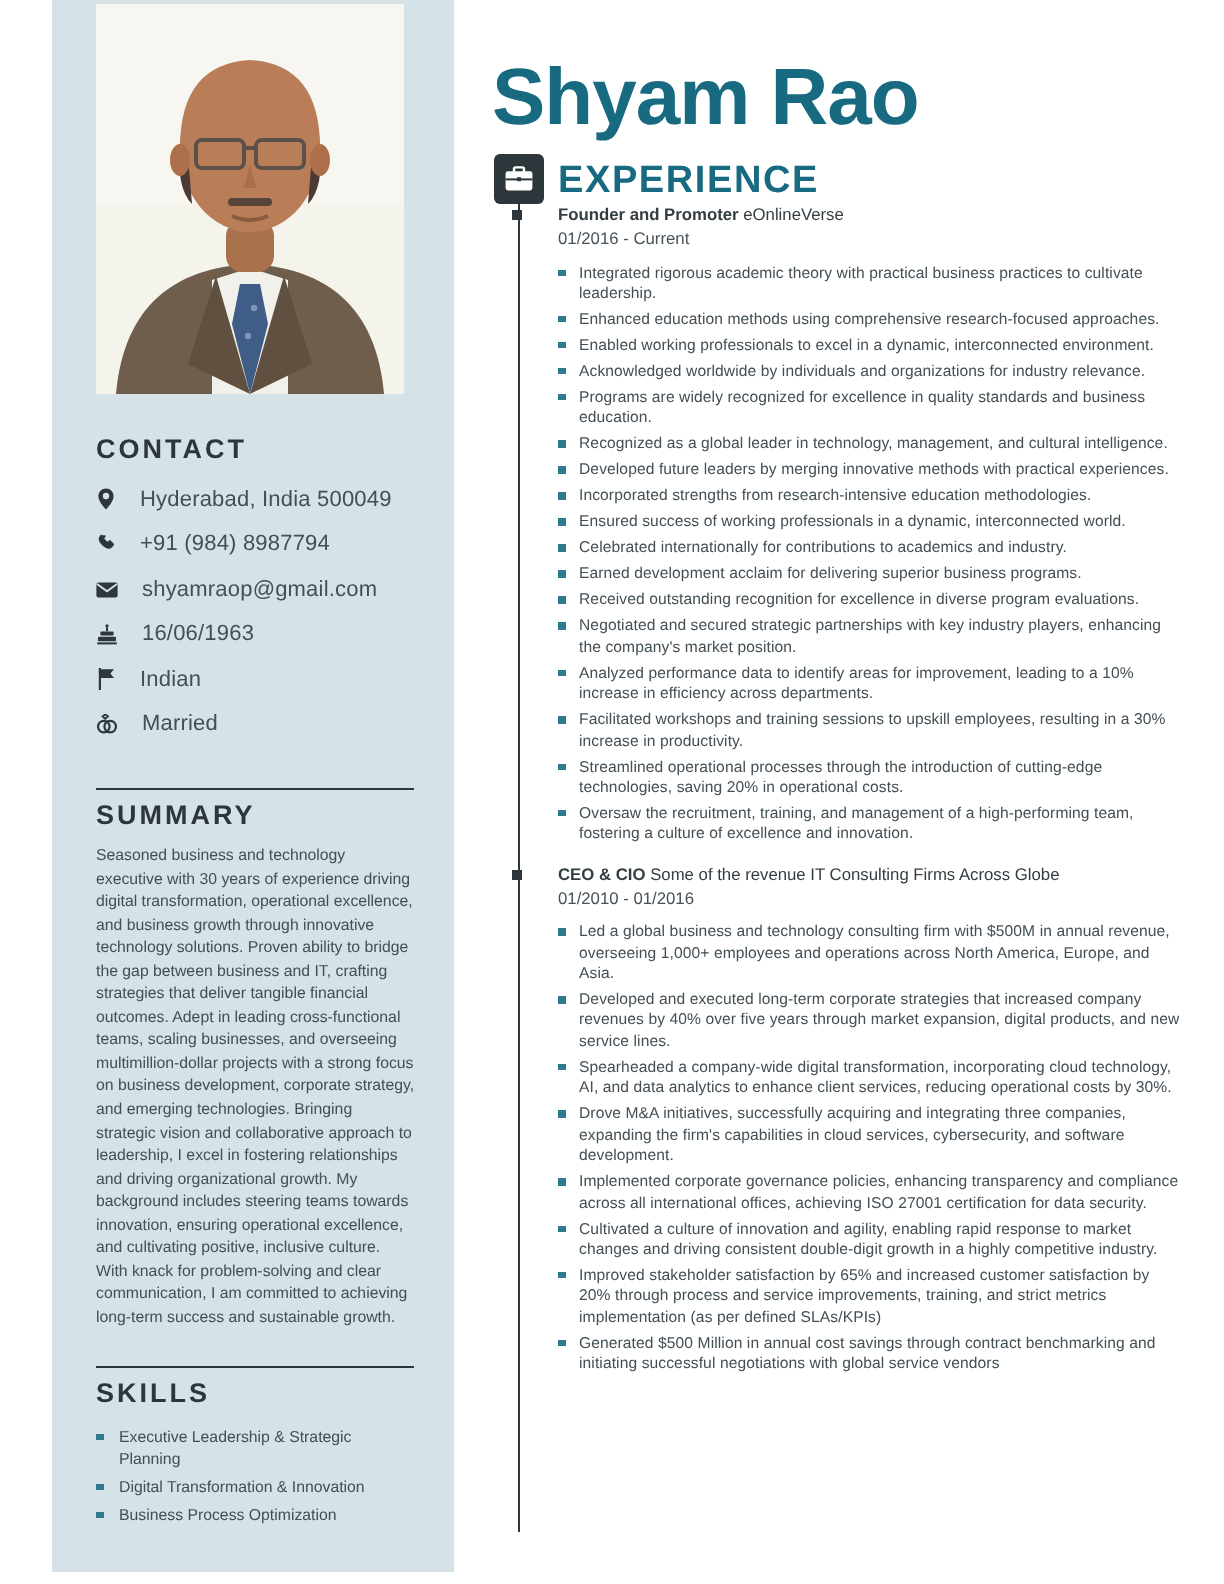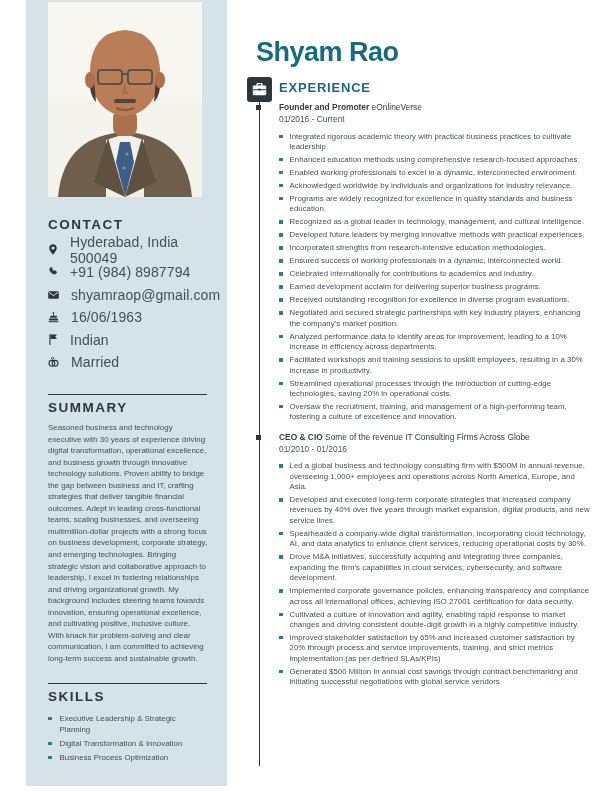--- a/index.html
+++ b/index.html
@@ -7,37 +7,37 @@
   #page{position:relative;width:612px;height:792px;background:#ffffff;overflow:hidden;}
 
   
   #sidebar{position:absolute;left:26px;top:0;width:201px;height:786px;
     background:var(--sidebar-bg);box-sizing:border-box;padding:0 20px 16px 22px;overflow:hidden;}
   .photo{width:154px;height:195px;margin-top:2px;display:block;background:#f6f5f0;}
   .side-h{font-size:13.5px;font-weight:bold;letter-spacing:1.5px;color:var(--dark);margin:0;}
   #contact-title{margin-top:20px;}
   .contact-row{display:flex;align-items:center;gap:12px;margin-top:12.5px;height:10px;}
   .contact-row svg{flex:0 0 auto;}
-  .contact-text{font-size:14px;color:var(--text);letter-spacing:.1px;}
+  .contact-text{font-size:11px;color:var(--text);letter-spacing:.1px;}
   .divider{border:0;border-top:1.5px solid var(--dark);margin:0;width:159px;}
   #summary-divider{margin-top:27px;}
   #summary-title{margin-top:5px;}
   .summary-text{font-size:7.9px;line-height:11.55px;color:var(--text);margin-top:7px;width:160px;}
   #skills-divider{margin-top:19px;}
   #skills-title{margin-top:5px;}
   .skill-list{list-style:none;margin:9px 0 0 0;padding:0;}
   .skill-list li{display:flex;gap:8px;font-size:7.9px;line-height:11px;color:var(--text);margin-bottom:3px;}
   .sq{flex:0 0 auto;width:3.5px;height:3.5px;background:var(--bullet);margin-top:3.5px;}
 
   
-  #name{position:absolute;left:245px;top:26px;font-size:27px;font-weight:800;
-    letter-spacing:-.5px;color:var(--accent);margin:11px;}
+  #name{position:absolute;left:245px;top:26px;font-size:40px;font-weight:800;
+    letter-spacing:-.5px;color:var(--accent);margin:1px;}
   #exp-icon{position:absolute;left:247px;top:77px;width:25px;height:25px;background:var(--dark);
     border-radius:3px;display:flex;align-items:center;justify-content:center;}
-  #exp-title{position:absolute;left:279px;top:80px;font-size:13px;font-weight:bold;
+  #exp-title{position:absolute;left:279px;top:80px;font-size:19px;font-weight:bold;
     letter-spacing:.8px;color:var(--accent);margin:0;}
   #timeline{position:absolute;left:258.5px;top:102px;width:1.6px;height:664px;background:var(--dark);}
   #jobs{position:absolute;left:279px;top:102px;width:315px;}
   .job{position:relative;}
   .job + .job{margin-top:9px;}
   .marker{position:absolute;left:-23px;top:3px;width:5px;height:5px;background:var(--dark);}
   .job-title{font-size:8.4px;line-height:10.5px;color:#333d42;}
   .job-title b{font-weight:bold;}
   .job-dates{font-size:8.4px;line-height:10.5px;color:#46525a;margin-top:1.5px;}
   .bullets{list-style:none;margin:7px 0 0 0;padding:0;}

